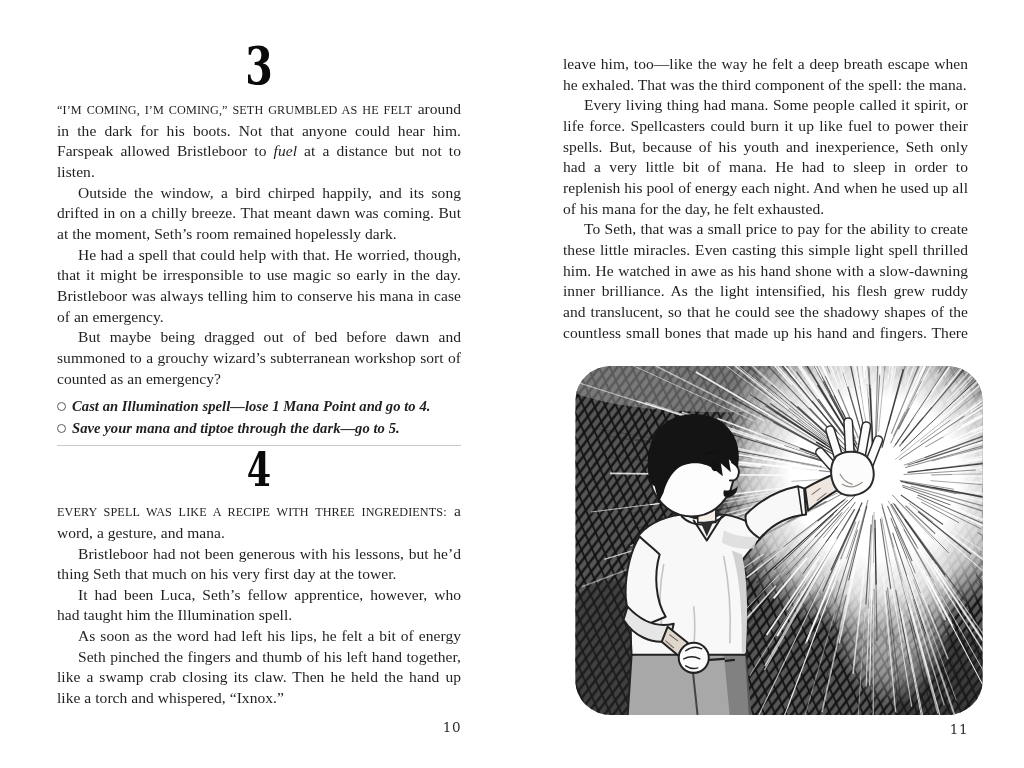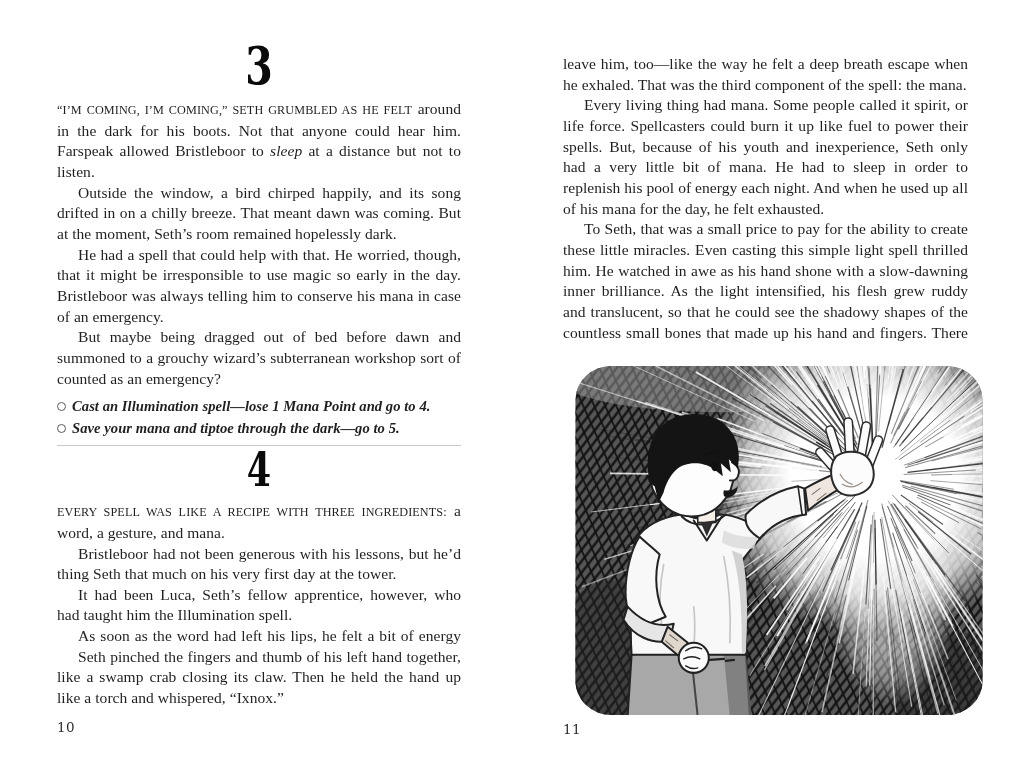--- a/index.html
+++ b/index.html
@@ -20,37 +20,37 @@
   .chnum{text-align:center;font-family:"DejaVu Serif",serif;font-weight:700;color:#0a0a0a;}
   .chnum .glyph{display:inline-block;transform:scaleX(0.76);transform-origin:center;}
   .chnum-3{font-size:52px;line-height:56px;margin-bottom:5px;}
   .chnum-4{font-size:46px;line-height:44px;margin-top:2px;margin-bottom:9px;}
   .choices{margin-top:7px;font-family:Liberation Serif, serif;}
   .choice{display:flex;align-items:flex-start;font-weight:700;font-style:italic;
           font-size:14.6px;line-height:21.5px;letter-spacing:0.05px;}
   .bullet{flex:none;width:7px;height:7px;border:1.5px solid #5a5a5a;border-radius:50%;
           margin:6px 6px 0 0;background:#fff;}
   hr.divider{border:none;border-top:1.5px solid #c9c9c9;margin:6px 0 2px 0;}
-  .pagenum{position:absolute;left:0;width:100%;text-align:left;
+  .pagenum{position:absolute;left:0;width:100%;text-align:right;
            font-family:"DejaVu Serif",serif;font-size:13.5px;color:#2e2e2e;letter-spacing:0.5px;}
   .pagenum-left{top:719px;}
   .pagenum-right{top:721px;}
   .illus{position:absolute;top:364px;left:10px;width:412px;height:353px;}
 </style>
 </head>
 <body>
 
 <div id="stage">
 
   <div class="col col-left">
     <div class="flow flow-left">
 
       <div class="chnum chnum-3"><span class="glyph">3</span></div>
 
-      <p class="bodytext"><span class="sc">“I’M COMING, I’M COMING,” SETH GRUMBLED AS HE FELT</span><span> around in the dark for his boots. Not that anyone could hear him. Farspeak allowed Bristleboor to </span><span class="it">sleep</span><span> at a distance but not to listen.</span></p>
+      <p class="bodytext"><span class="sc">“I’M COMING, I’M COMING,” SETH GRUMBLED AS HE FELT</span><span> around in the dark for his boots. Not that anyone could hear him. Farspeak allowed Bristleboor to </span><span class="it">fuel</span><span> at a distance but not to listen.</span></p>
 
 
       <p class="bodytext ind">Outside the window, a bird chirped happily, and its song drifted in on a chilly breeze. That meant dawn was coming. But at the moment, Seth’s room remained hopelessly dark.</p>
       <p class="bodytext ind">He had a spell that could help with that. He worried, though, that it might be irresponsible to use magic so early in the day. Bristleboor was always telling him to conserve his mana in case of an emergency.</p>
       <p class="bodytext ind">But maybe being dragged out of bed before dawn and summoned to a grouchy wizard’s subterranean workshop sort of counted as an emergency?</p>
 
       <div class="choices">
         <div class="choice">
           <span class="bullet"></span>
           <span>Cast an Illumination spell—lose 1 Mana Point and go to 4.</span>

